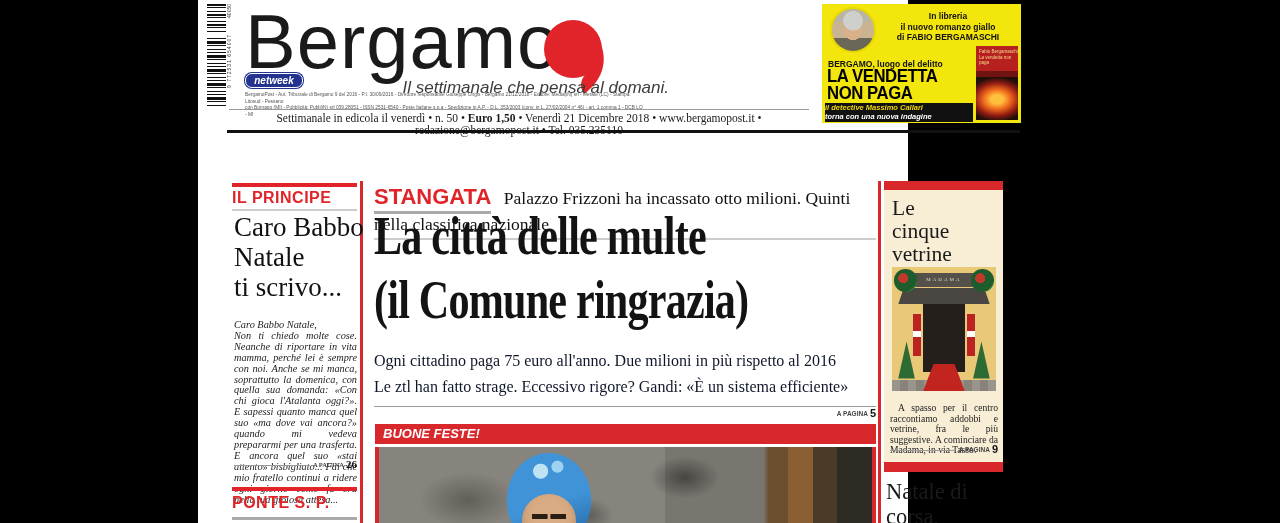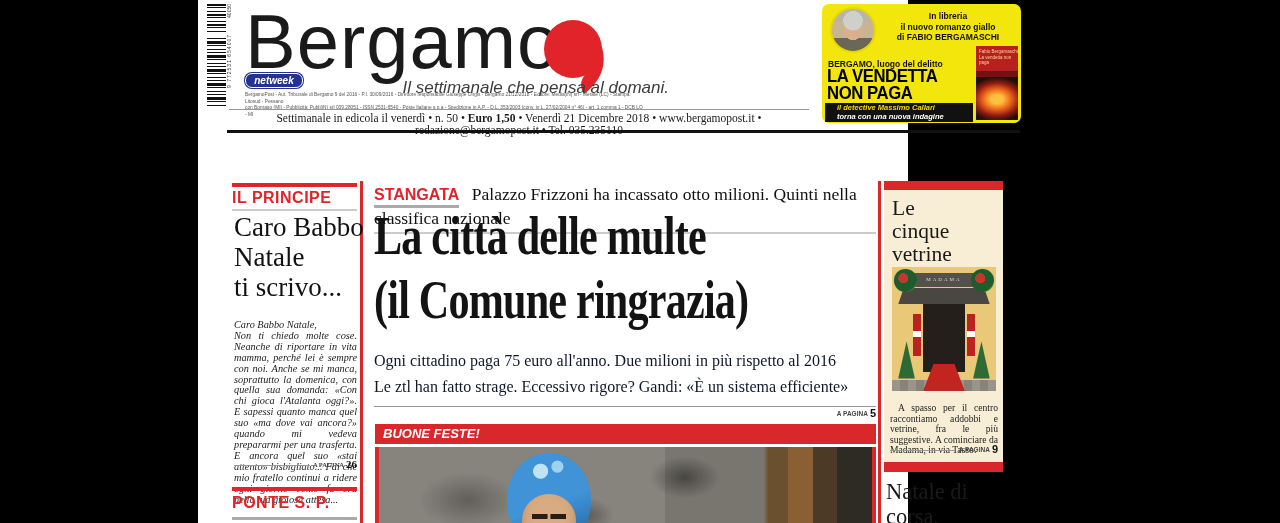--- a/index.html
+++ b/index.html
@@ -29,33 +29,33 @@
   .netweek { left:47px; top:73px; width:58px; height:15px; background:#23338f; border-radius:7px;
      border:1px solid #fff; box-shadow:0 0 0 1px #23338f; color:#fff; font-weight:bold; font-size:10px;
      text-align:center; line-height:13px; font-style:italic; }
   .imprint { left:47px; top:92px; width:400px; font-size:4.8px; line-height:6.6px; color:#555; }
   .inforule { left:31px; top:109px; width:580px; height:0; border-top:1px solid #999; }
   .infoline { left:31px; top:112px; width:580px; text-align:center; font-family:"Liberation Serif",serif;
      font-size:11.5px; color:#1a1a1a; }
   .blackrule { left:29px; top:130px; width:793px; height:3px; background:#111; }
 
   
-  .ad { left:624px; top:4px; width:199px; height:119px; background:var(--adyellow);border-radius:7px; }
+  .ad { left:624px; top:4px; width:199px; height:119px; background:var(--adyellow); }
   .ad-photo { position:absolute; left:8px; top:3px; width:46px; height:46px; border-radius:50%;
      border:2px solid #e6d800;
      background:radial-gradient(circle at 50% 28%, #cfcfcb 0 26%, transparent 27%),
                 radial-gradient(circle at 50% 52%, #d9b08a 0 30%, transparent 31%),
                 linear-gradient(180deg,#b8b4a8 0 30%, #c9b491 30% 70%, #6a6658 70%); }
   .ad-intro { position:absolute; left:58px; top:7px; width:136px; text-align:center;
      font-size:8.5px; line-height:10.5px; font-weight:bold; color:#111; }
   .ad-kicker { position:absolute; left:6px; top:55px; font-size:8.5px; font-weight:bold; color:#111; }
   .ad-title { position:absolute; left:5px; top:63px; font-size:19px; line-height:17px; font-weight:bold;
      color:#000; transform:scaleX(0.88); transform-origin:left top; letter-spacing:-0.5px; }
   .ad-footer { position:absolute; left:3px; top:99px; width:148px; height:19px; background:#111;
-     font-size:7.5px; line-height:8.5px; font-weight:bold; font-style:italic; padding:1px 12px; }
+     font-size:7.5px; line-height:8.5px; font-weight:bold; font-style:italic; padding:1px 0; }
   .ad-footer .l1 { color:#f2d80c; } .ad-footer .l2 { color:#fff; }
   .ad-book { position:absolute; left:154px; top:42px; width:42px; height:74px;
      background:radial-gradient(ellipse 30px 22px at 50% 72%, #ffc03e 0 20%, #ef6a1c 45%, #8e1a12 75%, rgba(0,0,0,0) 100%),
                 linear-gradient(180deg,#b6201f 0 34%, #6f1411 34% 42%, #201008 42%); }
   .ad-book .bt { position:absolute; left:3px; top:3px; font-size:4.5px; line-height:5.5px; color:#f6d98d; }
 
   
   .banner { left:29px; top:137px; width:775px; height:35px; background:var(--red);
      color:#fff; font-weight:bold; font-style:italic; font-size:24px; text-align:center; line-height:34px; }
 
@@ -74,21 +74,21 @@
   .pageref .line { flex:1; border-top:1px solid #999; margin-bottom:3px; }
   .pageref .lab { font-size:6.5px; font-weight:bold; color:#444; margin:0 2px 1px 4px; }
   .pageref .num { font-size:11px; font-weight:bold; color:#111; line-height:10px; }
   .lc-pageref { left:36px; top:459px; width:123px;font-family:Liberation Serif, serif; }
   .lc-rule-red2 { left:34px; top:487px; width:125px; height:4px; background:var(--kred); }
   .lc-kicker2 { left:34px; top:494px; font-size:16px; font-weight:bold; color:var(--kred); letter-spacing:0.5px; }
   .lc-rule-gray2 { left:34px; top:517px; width:125px; height:3px; background:#aaa; }
 
   
   .cc-kickrow { left:176px; top:184px; width:502px; border-bottom:2px solid #ccc; padding-bottom:3px; }
-  .cc-kick { display:inline-block; color:var(--kred); font-weight:bold; font-size:16px;
+  .cc-kick { display:inline-block; color:var(--kred); font-weight:bold; font-size:22px;
      border-bottom:3px solid #aaa; padding-bottom:1px; margin-right:8px; }
   .cc-kicktext { font-family:"Liberation Serif",serif; font-size:17.5px; color:#111; }
   .cc-head { left:176px; top:204px; width:640px; font-family:"Liberation Serif",serif; font-weight:bold;
      font-size:54px; line-height:64px; color:#131313; transform:scaleX(0.78); transform-origin:left top;
      letter-spacing:-1px; }
   .cc-deck { left:176px; top:348px; width:502px; font-family:"Liberation Serif",serif; font-size:16px;
      line-height:26px; color:#0f172a; }
   .cc-rule { left:176px; top:406px; width:502px; height:0; border-top:1.5px solid #999; }
   .cc-pageref { left:456px; top:408px; width:222px; }
   .cc-photobanner { left:177px; top:424px; width:501px; height:20px; background:var(--red);

